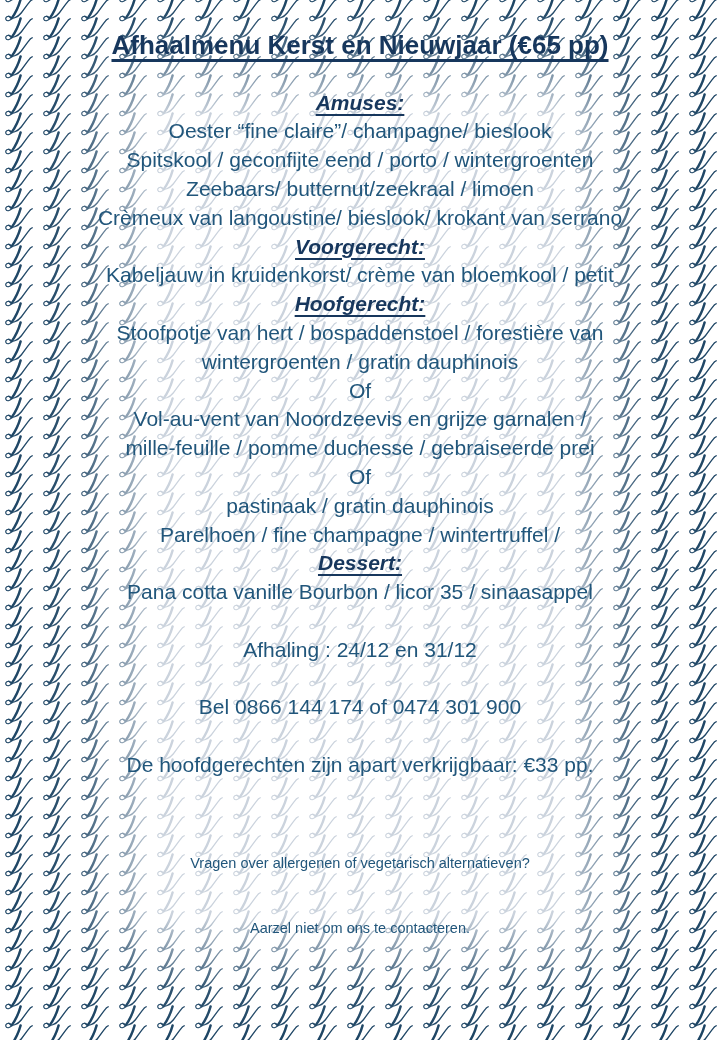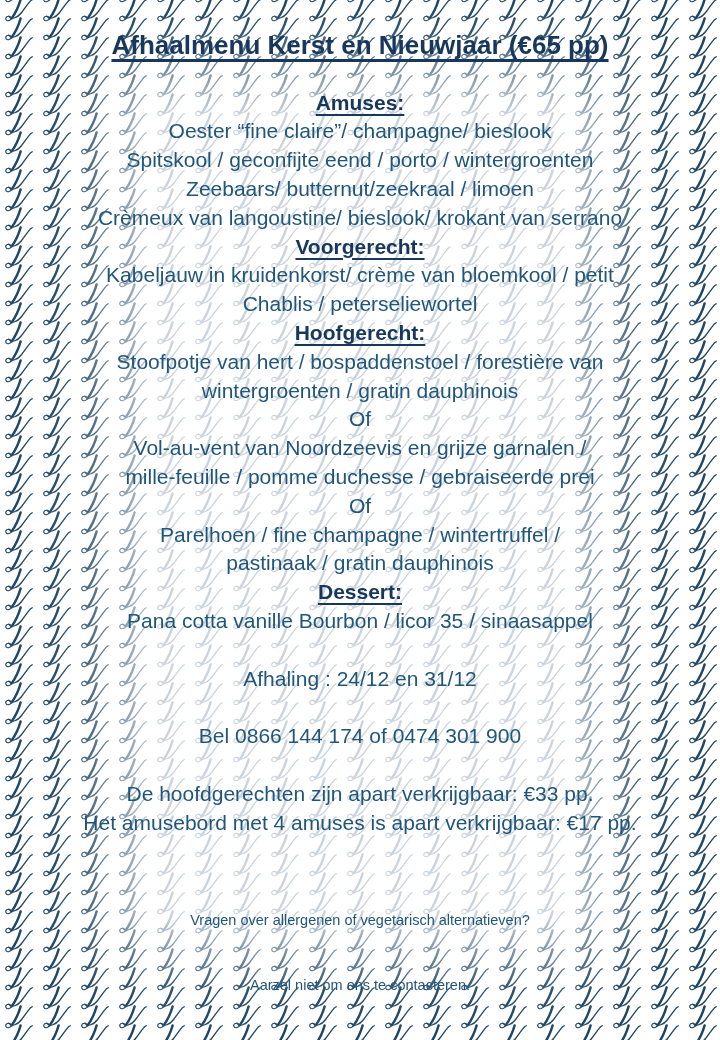--- a/index.html
+++ b/index.html
@@ -46,20 +46,21 @@
     text-decoration: underline;
     text-decoration-thickness: 3px;
     text-underline-offset: 5px;
   }
   .line.header {
     font-weight: bold;
     color: var(--c-heading, #17375d);
     text-decoration: underline;
     text-decoration-thickness: 2px;
     text-underline-offset: 4px;
+    font-style: italic;
   }
   .line.blank {
     height: 28.8px;
   }
   .line.small {
     font-size: 14.5px;
     line-height: 22px;
     margin-top: 43px;
   }
 </style>
@@ -128,39 +129,37 @@
     <div class="line blank"></div>
 
     <div id="menu-sections">
         <div class="line header">Amuses:</div>
         <div class="line body">Oester “fine claire”/ champagne/ bieslook</div>
         <div class="line body">Spitskool / geconfijte eend / porto / wintergroenten</div>
         <div class="line body">Zeebaars/ butternut/zeekraal / limoen</div>
         <div class="line body">Crèmeux van langoustine/ bieslook/ krokant van serrano</div>
         <div class="line header">Voorgerecht:</div>
         <div class="line body">Kabeljauw in kruidenkorst/ crème van bloemkool / petit</div>
-        <div class="line body">Chablis / peterseliewortel</div>
         <div class="line header">Hoofgerecht:</div>
         <div class="line body">Stoofpotje van hert / bospaddenstoel / forestière van</div>
         <div class="line body">wintergroenten / gratin dauphinois</div>
         <div class="line body">Of</div>
         <div class="line body">Vol-au-vent van Noordzeevis en grijze garnalen /</div>
         <div class="line body">mille-feuille / pomme duchesse / gebraiseerde prei</div>
         <div class="line body">Of</div>
+        <div class="line body">pastinaak / gratin dauphinois</div>
         <div class="line body">Parelhoen / fine champagne / wintertruffel /</div>
-        <div class="line body">pastinaak / gratin dauphinois</div>
         <div class="line header">Dessert:</div>
         <div class="line body">Pana cotta vanille Bourbon / licor 35 / sinaasappel</div>
       </div>
 
     <div class="line blank"></div>
     <div class="line body">Afhaling :  24/12 en 31/12</div>
     <div class="line blank"></div>
     <div class="line body">Bel 0866 144 174 of 0474 301 900</div>
     <div class="line blank"></div>
     <div class="line body">De hoofdgerechten zijn apart verkrijgbaar: €33 pp.</div>
-    <div class="line body">Het amusebord met 4 amuses is apart verkrijgbaar: €17 pp.</div>
     <div class="line blank"></div>
     <div class="line small">Vragen over allergenen of vegetarisch alternatieven?</div>
     <div class="line small">Aarzel niet om ons te contacteren.</div>
   </div>
 
 </div>
 
 </body></html>

